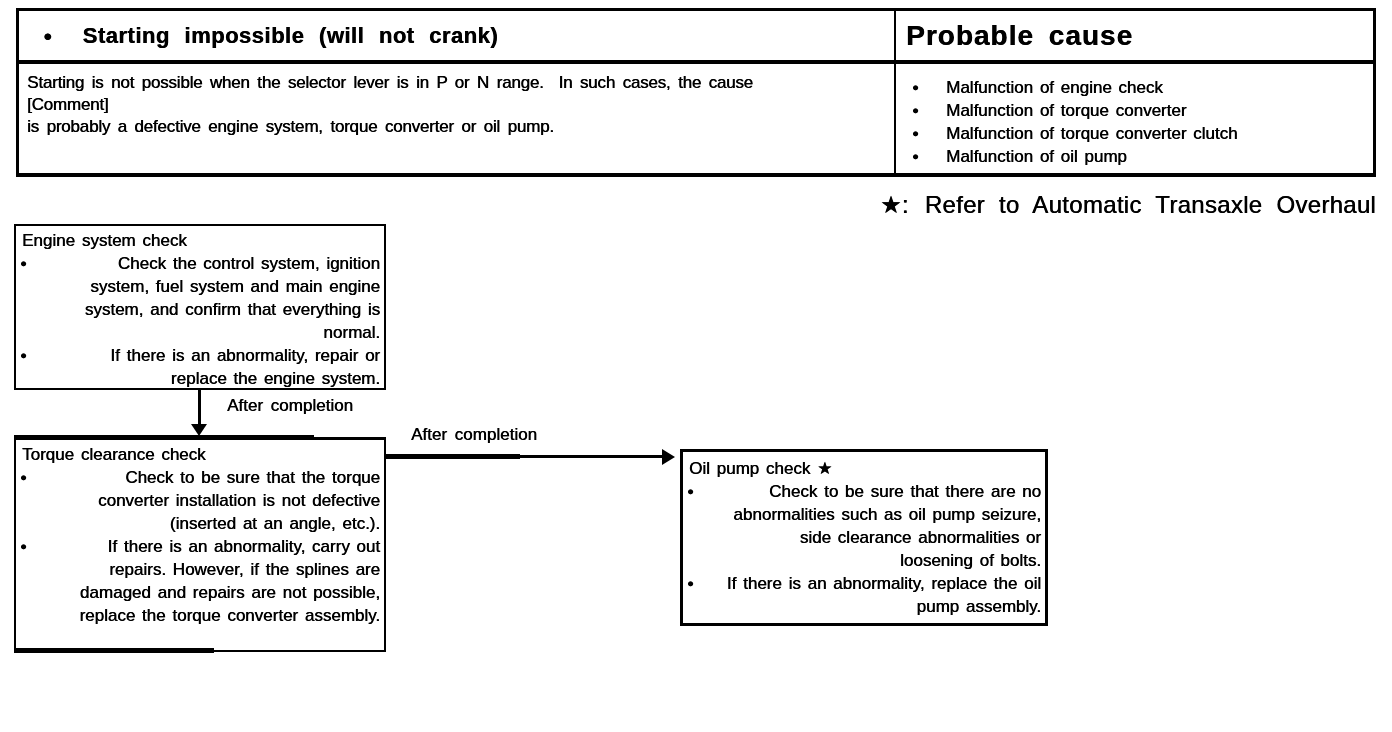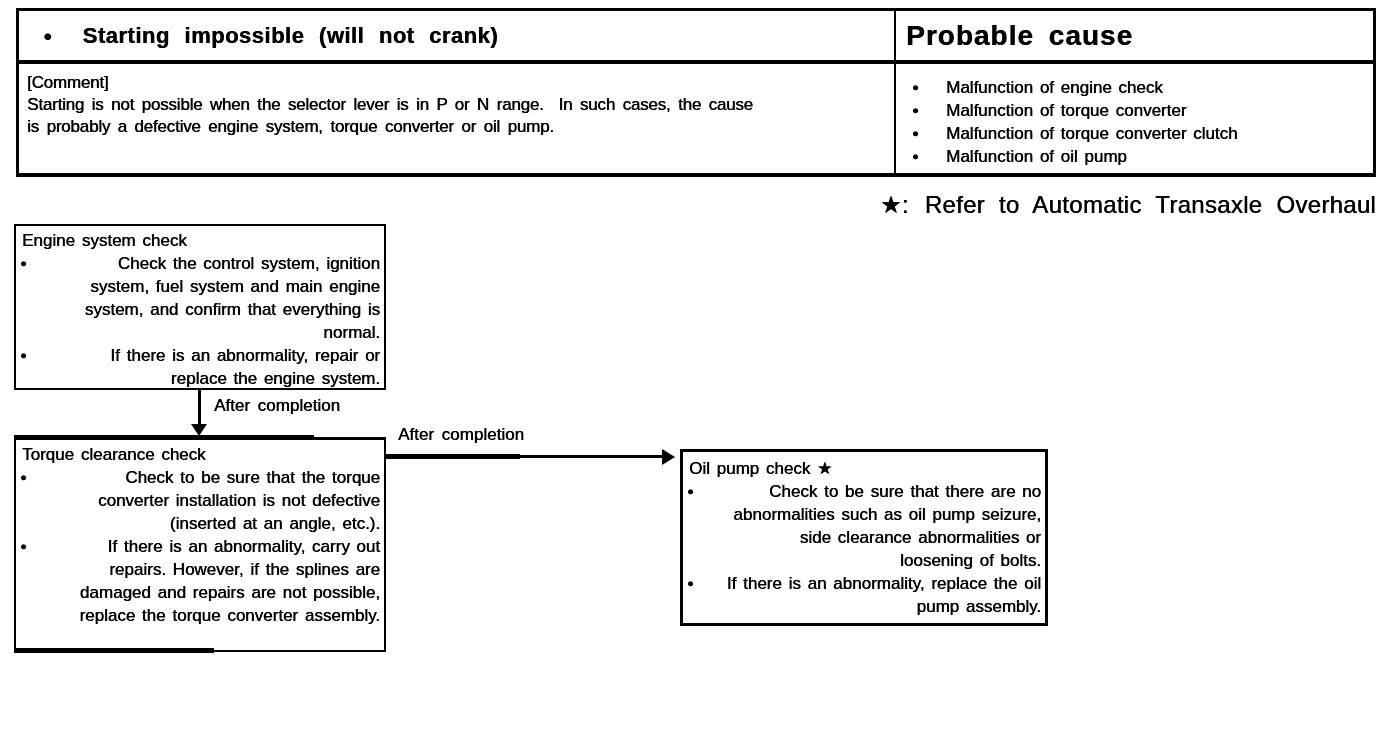--- a/index.html
+++ b/index.html
@@ -60,43 +60,43 @@
   .ah-down {
     position:absolute; left:191px; top:424px; width:0; height:0;
     border-left:8px solid transparent; border-right:8px solid transparent; border-top:12px solid #000;
   }
   .hline  { position:absolute; left:386px; top:455px; width:278px; height:3px; background:#000; }
   .hline-thick { position:absolute; left:386px; top:454px; width:134px; height:5px; background:#000; }
   .ah-right {
     position:absolute; left:662px; top:449px; width:0; height:0;
     border-top:8px solid transparent; border-bottom:8px solid transparent; border-left:13px solid #000;
   }
-  .alabel { position:absolute; font-size:17px; word-spacing:3px; white-space:pre; }
+  .alabel { position:absolute; font-size:17px; word-spacing:3px; white-space:pre;margin-left:13px; }
   #alabel1 { left:214px; top:396px; }
   #alabel2 { left:398px; top:425px; }
 </style>
 </head>
 <body>
 
 <div class="page">
 
   <div class="tbl">
     <div class="tr-head">
       <div class="th-symptom">
         <span class="hbul">●</span>
         <span>Starting impossible (will not crank)</span>
       </div>
       <div class="th-cause">
         <span>Probable cause</span>
       </div>
     </div>
     <div class="tr-body">
       <div class="td-comment">
+        <div>Starting is not possible when the selector lever is in P or N range.  In such cases, the cause</div>
         <div>[Comment]</div>
-        <div>Starting is not possible when the selector lever is in P or N range.  In such cases, the cause</div>
         <div>is probably a defective engine system, torque converter or oil pump.</div>
       </div>
       <div class="td-causes">
         <div class="crow">
           <span class="bul">●</span>
           <span class="ctxt">Malfunction of engine check</span>
         </div>
         <div class="crow">
           <span class="bul">●</span>
           <span class="ctxt">Malfunction of torque converter</span>

